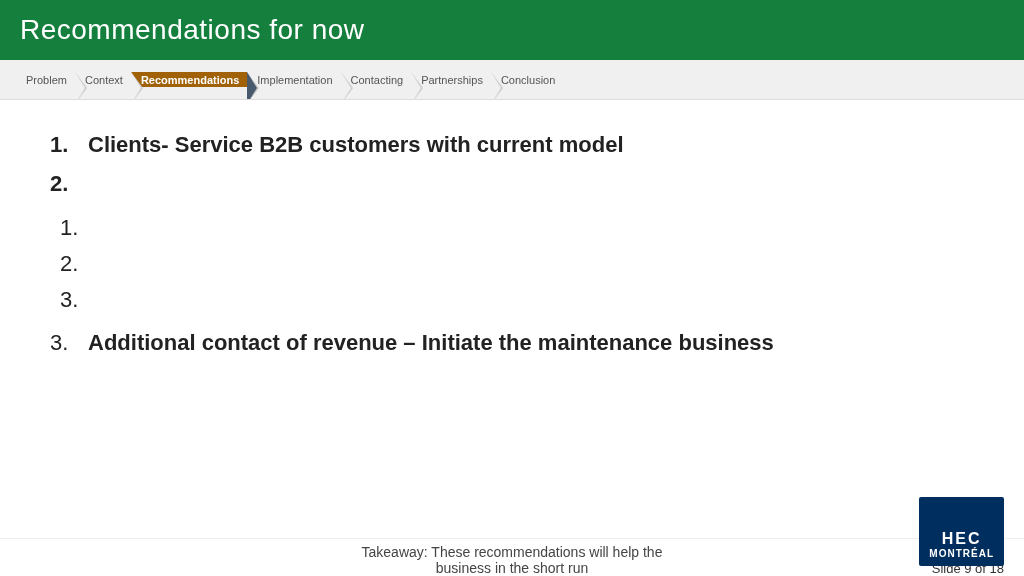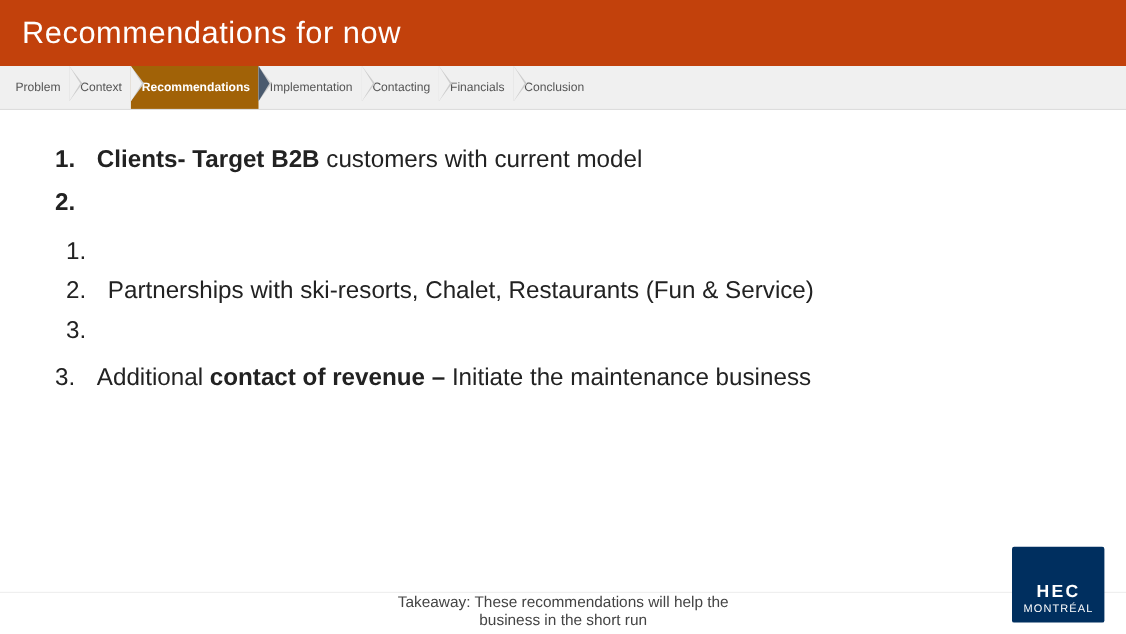--- a/index.html
+++ b/index.html
@@ -7,35 +7,35 @@
       font-family: 'Segoe UI', Arial, sans-serif;
       background: #ffffff;
       width: 1024px;
       height: 576px;
       overflow: hidden;
       position: relative;
     }
 
     
     .header {
-      background: #c2410c;
+      background: #15803d;
       color: white;
       padding: 14px 20px;
       font-size: 28px;
       font-weight: 400;
       letter-spacing: 0.5px;
     }
 
     
     .nav-bar {
       display: flex;
       align-items: center;
       background: #f0f0f0;
       border-bottom: 1px solid #ddd;
-      padding: 0;
+      padding: 12px;
       height: 40px;
       overflow: hidden;
       text-align: right;
     }
 
     .nav-item {
       display: flex;
       align-items: center;
       font-size: 11px;
       color: #555;
@@ -134,32 +134,32 @@
 
     .sub-list li .list-number {
       font-size: 22px;
     }
 
     .bold {
       font-weight: 700;
     }
 
     .normal {
-      font-weight: 400;
+      font-weight: 700;
     }
 
     
     .footer {
       position: absolute;
       bottom: 0;
       left: 0;
       right: 0;
       height: 38px;
       display: flex;
-      align-items: flex-start;
+      align-items: flex-end;
       justify-content: space-between;
       padding: 0 20px;
       border-top: 1px solid #eee;
     }
 
     .footer-center {
       flex: 1;
       text-align: center;
       font-size: 14px;
       color: #444;
@@ -183,21 +183,21 @@
     .hec-logo .hec {
       font-size: 16px;
       font-weight: 900;
       letter-spacing: 2px;
       margin-top: 26px;
     }
 
     .hec-logo .montreal {
       font-size: 10px;
       letter-spacing: 1px;
-      font-weight: 400;
+      font-weight: 700;
     }
 
     .slide-number {
       position: absolute;
       bottom: 18px;
       right: 110px;
       font-size: 13px;
       color: #333;
       font-weight: 500;
     }
@@ -219,48 +219,47 @@
   <div class="nav-item active">
     <span>Recommendations</span>
   </div>
   <div class="nav-item">
     <span>Implementation</span>
   </div>
   <div class="nav-item">
     <span>Contacting</span>
   </div>
   <div class="nav-item">
-    <span>Financials</span>
+    <span>Partnerships</span>
   </div>
   <div class="nav-item">
     <span>Conclusion</span>
   </div>
 </div>
 
 <div class="main-content">
   <ul class="content-list">
 
     <li>
       <span class="list-number bold-num">1.</span>
       <span>
-        <span class="bold">Clients- Target B2B</span><span class="normal"> customers with current model</span>
+        <span class="bold">Clients- Service B2B</span><span class="normal"> customers with current model</span>
       </span>
     </li>
 
     <li style="flex-direction: column;">
       <div style="display:flex; gap:8px;">
         <span class="list-number bold-num">2.</span>
       </div>
       <ul class="sub-list">
         <li>
           <span class="list-number">1.</span>
         </li>
         <li>
           <span class="list-number">2.</span>
-          <span>Partnerships with ski-resorts, Chalet, Restaurants (Fun &amp; Service)</span>
         </li>
         <li>
           <span class="list-number">3.</span>
         </li>
       </ul>
     </li>
 
     <li>
       <span class="list-number" style="font-size:22px;">3.</span>
       <span>

